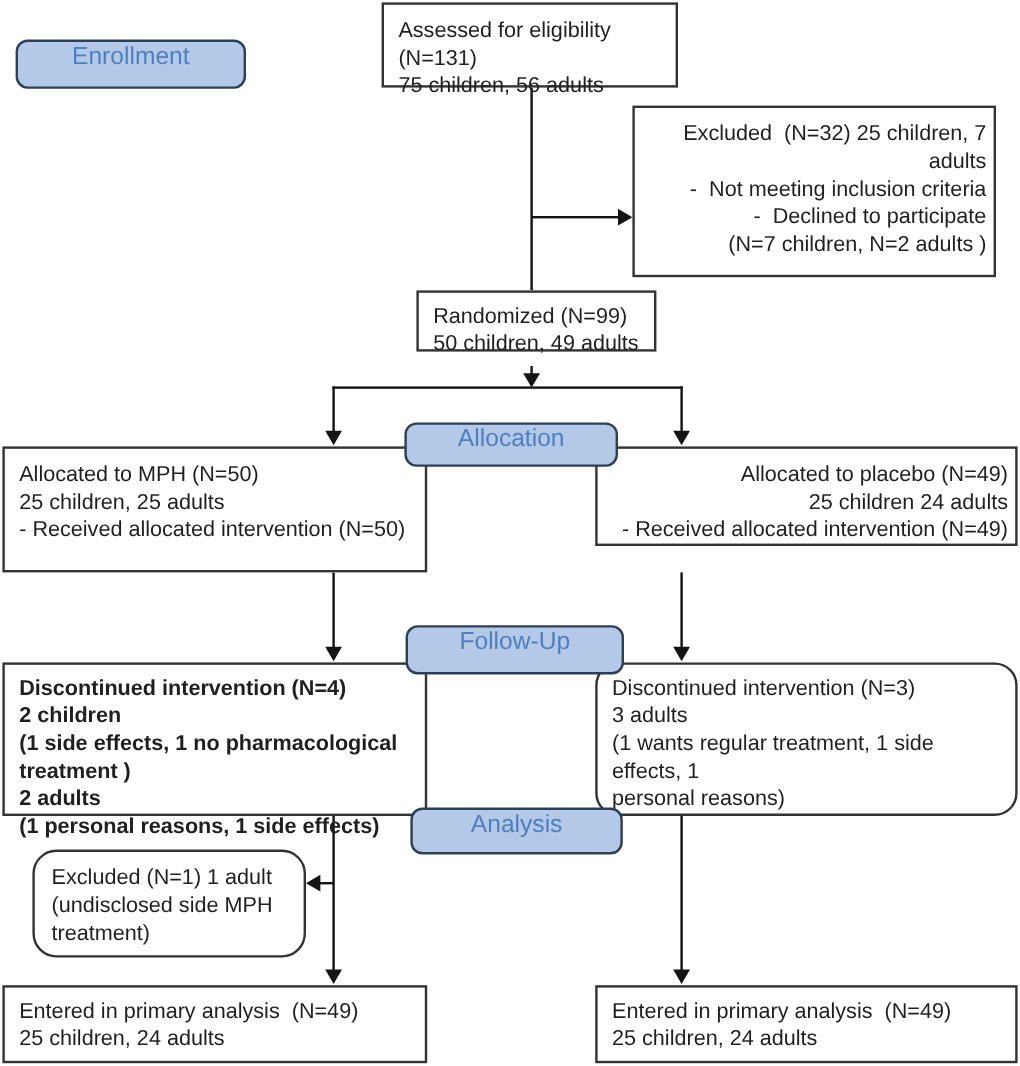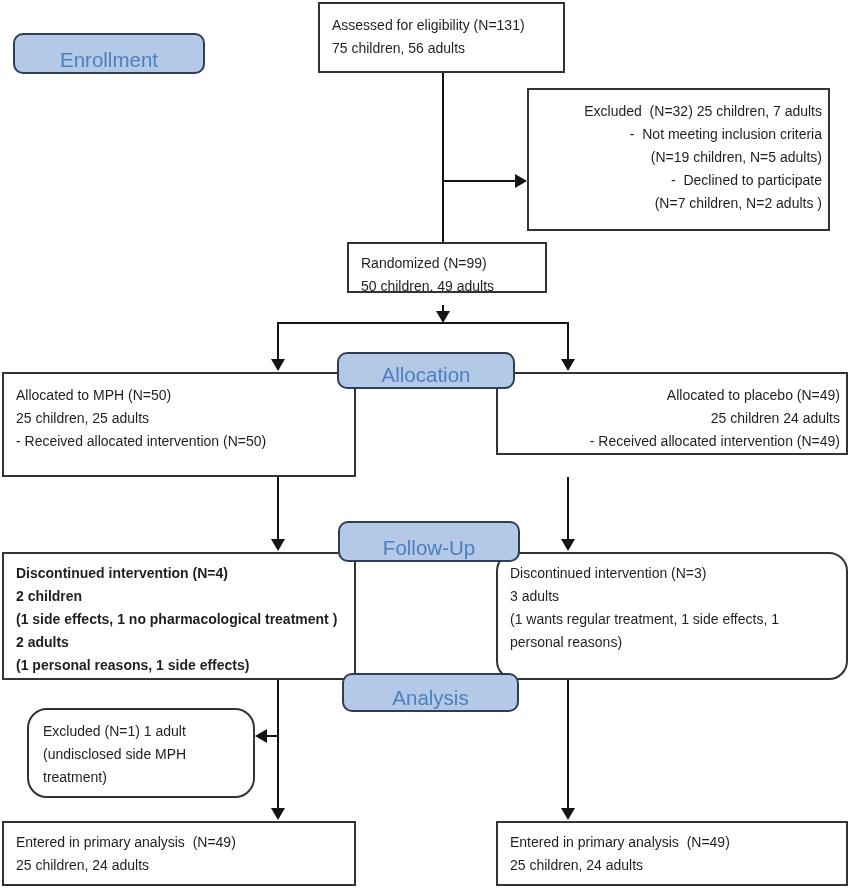--- a/index.html
+++ b/index.html
@@ -18,34 +18,34 @@
     width:850px;height:888px;
     background:#ffffff;
     font-family:"Liberation Sans",sans-serif;
     color:var(--text-color);
     overflow:hidden;
   }
   .box{
     position:absolute;
     background:var(--box-bg);
     border:2px solid var(--box-border);
-    font-size:14px;
+    font-size:18px;
     line-height:23px;
     z-index:2;
   }
   .bline{white-space:pre-wrap;}
   .indent{padding-left:24px;}
   .pill{
     position:absolute;
     background:var(--pill-fill);
     border:2px solid var(--pill-border);
     border-radius:10px;
     color:var(--pill-text);
     font-size:20.5px;
-    display:flex;align-items:flex-end;justify-content:center;
+    display:flex;align-items:flex-start;justify-content:center;
     z-index:5;
   }
   .vline,.hline{position:absolute;background:var(--line-color);z-index:1;}
   .arr{position:absolute;width:0;height:0;z-index:3;}
   .arr-down{border-left:7px solid transparent;border-right:7px solid transparent;border-top:12px solid var(--line-color);}
   .arr-right{border-top:7px solid transparent;border-bottom:7px solid transparent;border-left:12px solid var(--line-color);}
   .arr-left{border-top:7px solid transparent;border-bottom:7px solid transparent;border-right:12px solid var(--line-color);}
 
   
   #box-assessed{left:318px;top:2px;width:247px;height:71px;padding:10px 8px 0 12px;}
@@ -84,21 +84,20 @@
   </div>
 
   <div class="box" id="box-assessed">
     <div class="bline">Assessed for eligibility (N=131)</div>
     <div class="bline">75 children, 56 adults</div>
   </div>
 
   <div class="box" id="box-excluded-enrollment">
     <div class="bline">Excluded  (N=32) 25 children, 7 adults</div>
     <div class="bline">-  Not meeting inclusion criteria</div>
-    <div class="bline indent">(N=19 children, N=5 adults)</div>
     <div class="bline">-  Declined to participate</div>
     <div class="bline indent">(N=7 children, N=2 adults )</div>
   </div>
 
   <div class="box" id="box-randomized">
     <div class="bline">Randomized (N=99)</div>
     <div class="bline">50 children, 49 adults</div>
   </div>
 
   <div class="box" id="box-allocated-mph">

